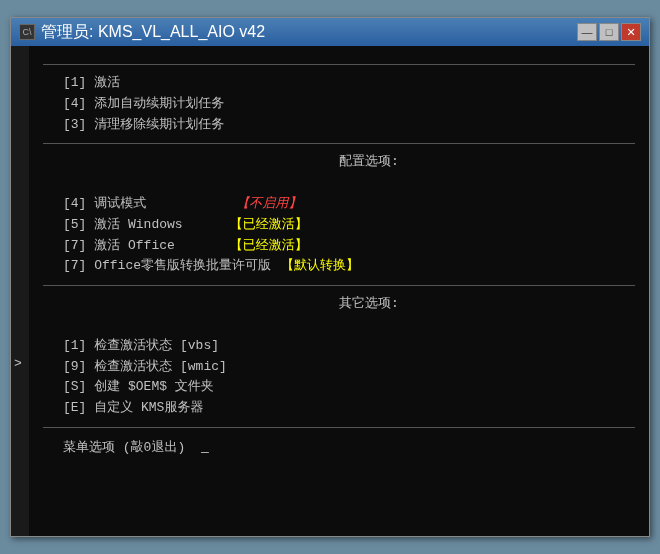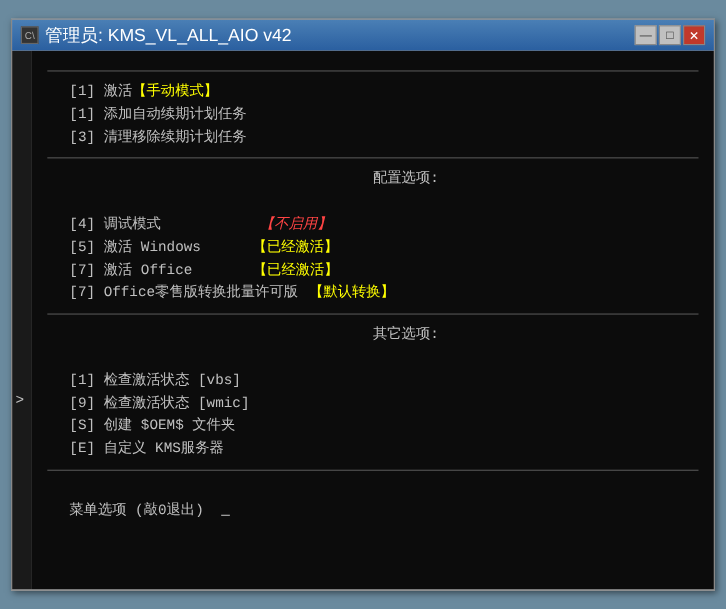--- a/index.html
+++ b/index.html
@@ -93,21 +93,21 @@
     .gray { color: #c0c0c0; }
     .section-label {
       color: #c0c0c0;
       padding-left: 60px;
     }
     .menu-line {
       padding-left: 20px;
       color: #c0c0c0;
     }
     .prompt-line {
-      margin-top: 26px;
+      margin-top: 10px;
       padding-left: 20px;
       display: flex;
       align-items: center;
       gap: 4px;
     }
     .left-border {
       width: 18px;
       background: #1a1a1a;
       flex-shrink: 0;
     }
@@ -134,25 +134,24 @@
       <div style="color:#c0c0c0;font-family:'Courier New',monospace;font-size:13px;padding-top:310px;padding-left:3px;">&gt;</div>
     </div>
     <div class="console-area">
       <div class="console-content">
 
         <div class="separator"></div>
 
         
         <div class="line menu-line">
           <span class="gray">[1] 激活</span>
-          <span class="yellow">【手动模式】</span>
-        </div>
-
-        
-        <div class="line menu-line">[1] 添加自动续期计划任务</div>
+        </div>
+
+        
+        <div class="line menu-line">[4] 添加自动续期计划任务</div>
         
         <div class="line menu-line">[3] 清理移除续期计划任务</div>
 
         <div class="separator"></div>
 
         
         <div class="section-label">配置选项:</div>
 
         <br>
 

